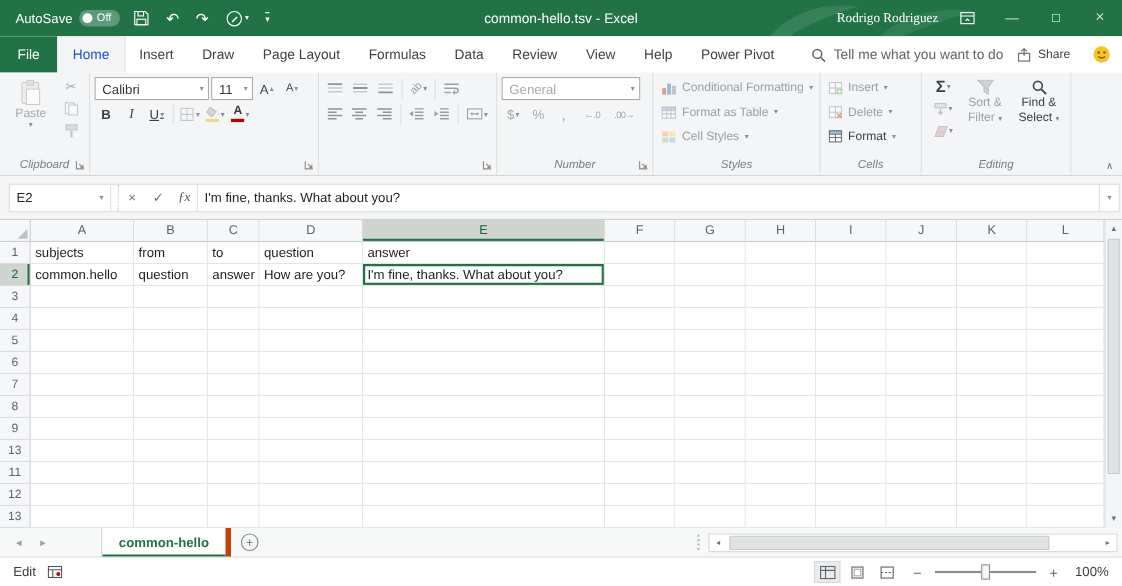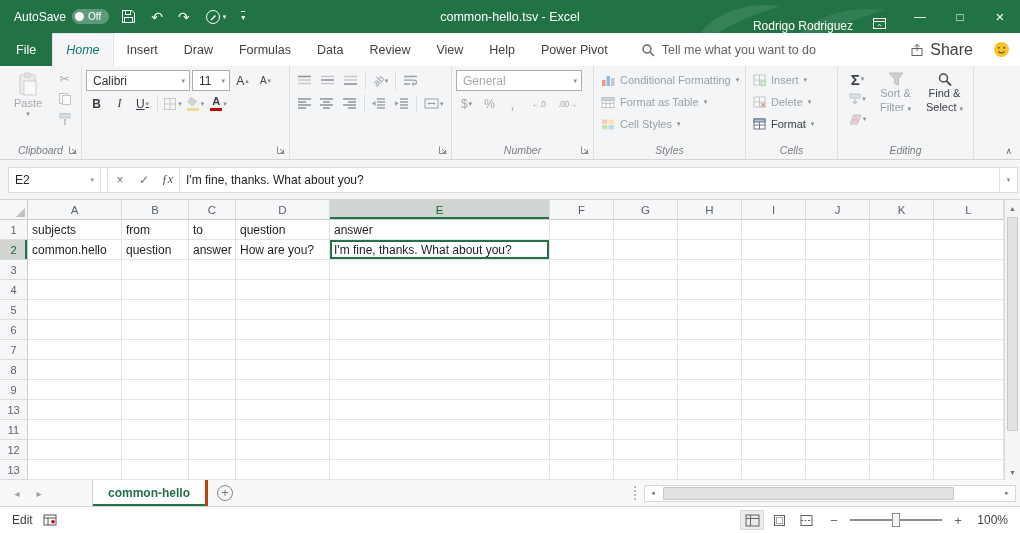--- a/index.html
+++ b/index.html
@@ -13,33 +13,33 @@
   .tb-art { position:absolute; right:130px; top:0; pointer-events:none; }
   .tb-left { display:flex; align-items:center; gap:9px; padding-left:14px; z-index:2; }
   .autosave { display:flex; align-items:center; gap:6px; font-size:12px; }
   .as-pill { display:flex; align-items:center; gap:4px; background:rgba(255,255,255,.28); border-radius:9px; padding:2px 8px 2px 3px; font-size:10px; }
   .as-knob { width:9px; height:9px; background:#fff; border-radius:50%; }
   .tb-ico { display:flex; align-items:center; gap:2px; color:#fff; padding:2px 3px; font-size:14px; line-height:1; }
   .tb-ico .glyphchar { font-size:14px; }
   .tb-caret { font-size:7px; }
   .qat-caret { font-size:8px; border-top:1px solid #fff; padding-top:2px; }
   .tb-title { position:absolute; left:0; right:0; text-align:center; font-size:12.5px; z-index:1; }
-  .tb-right { margin-left:auto; display:flex; align-items:flex-end; z-index:2; }
+  .tb-right { margin-left:auto; display:flex; align-items:center; z-index:2;font-family:Liberation Serif, serif; }
   .tb-user { font-size:12px; margin-right:16px; }
   .winbtn { width:40px; height:33px; display:flex; align-items:center; justify-content:center; color:#fff; font-size:12px; }
 
   
   .tabrow { position:absolute; top:33px; left:0; right:0; height:33px; background:#fff; display:flex; align-items:stretch; }
   .rtabs { display:flex; align-items:stretch; }
   .rtab { padding:0 13px; display:flex; align-items:center; font-size:12.5px; color:#3f4245; white-space:nowrap; }
   .rtab.file { background:#217346; color:#fff; padding:0 16px; }
-  .rtab.active { background:#f4f5f6; color:#0f766e; border:1px solid #e2e4e5; border-bottom:none;font-style:italic; }
+  .rtab.active { background:#f4f5f6; color:#1d4ed8; border:1px solid #e2e4e5; border-bottom:none; }
   .tellme { display:flex; align-items:center; gap:7px; margin-left:20px; color:#5f6368; font-size:12.5px; white-space:nowrap; }
   .tabrow-right { margin-left:auto; display:flex; align-items:center; gap:20px; padding-right:10px; }
-  .share { display:flex; align-items:center; gap:6px; color:#3f4245; font-size:16px; }
+  .share { display:flex; align-items:center; gap:6px; color:#3f4245; font-size:11px; }
   .smiley { display:flex; align-items:center; }
 
   
   .ribbon { position:absolute; top:66px; left:0; right:0; height:94px; background:#f4f5f6; border-bottom:1px solid #d3d5d7; display:flex; }
   .rgroup { position:relative; display:flex; flex-direction:column; border-right:1px solid #dcdee0; padding:3px 4px 0 4px; }
   .rg-content { flex:1; }
   .rg-label { height:18px; display:flex; align-items:center; justify-content:center; color:#7a7d80; font-size:10.5px;font-style:italic; }
   .launcher { position:absolute; right:3px; bottom:4px; width:11px; height:11px; display:flex; align-items:center; justify-content:center; }
   .rrow { display:flex; align-items:center; height:23px; gap:2px; }
   .rsm { width:21px; height:21px; display:flex; align-items:center; justify-content:center; gap:1px; font-size:12px; color:#3b3e41; }
@@ -94,21 +94,21 @@
   .vscroll { position:absolute; top:0; right:0; width:16px; height:280px; background:#f4f5f6; border-left:1px solid #dadcde; display:flex; flex-direction:column; }
   .vs-btn { height:16px; display:flex; align-items:center; justify-content:center; color:#6f7275; font-size:7px; }
   .vs-thumb { margin:1px 2px; height:214px; background:#e0e2e3; border:1px solid #c6c8ca; border-radius:1px; }
   .vs-bottom { margin-top:auto; }
 
   
   .sheetbar { position:absolute; top:480px; left:0; right:0; height:27px; background:#f7f8f8; border-bottom:1px solid #d3d5d7; display:flex; align-items:stretch; }
   .snav { width:22px; display:flex; align-items:center; justify-content:center; color:#9a9da0; font-size:10px; }
   .snav:first-child { margin-left:6px; }
   .sheettabs { display:flex; align-items:stretch; margin-left:42px; }
-  .sheettab { display:flex; align-items:center; padding:0 15px; background:#fff; border-left:1px solid #cfd1d3; border-right:3px solid #c2410c; font-size:12px; color:#444; }
+  .sheettab { display:flex; align-items:center; padding:0 15px; background:#fff; border-left:1px solid #cfd1d3; border-right:5px solid #c2410c; font-size:12px; color:#444; }
   .sheettab.active { color:#217346; font-weight:bold; box-shadow:inset 0 -2px 0 #217346; }
   .addsheet { width:34px; display:flex; align-items:center; justify-content:center; }
   .addsheet-plus { width:16px; height:16px; border:1px solid #87898c; border-radius:50%; color:#6f7275; font-size:12px; line-height:14px; text-align:center; }
   .tab-splitter { width:8px; margin:6px 2px; border-left:2px dotted #b5b7b9; margin-left:auto; }
   .hscroll { display:flex; align-items:center; width:372px; height:17px; align-self:center; margin-right:4px; background:#fff; border:1px solid #d6d8da; }
   .hs-btn { width:16px; height:100%; display:flex; align-items:center; justify-content:center; color:#6f7275; font-size:7px; }
   .hs-track { flex:1; height:100%; position:relative; }
   .hs-thumb { position:absolute; left:2px; top:1px; height:13px; width:86%; background:#e0e2e3; border:1px solid #c6c8ca; border-radius:1px; }
 
   
@@ -189,20 +189,21 @@
         </button>
     </div>
   </header>
 
   <nav class="tabrow">
     <div class="rtabs" id="ribbonTabs">
         <div class="rtab file">File</div>
         <div class="rtab active">Home</div>
         <div class="rtab">Insert</div>
         <div class="rtab">Draw</div>
+        <div class="rtab">Page Layout</div>
         <div class="rtab">Formulas</div>
         <div class="rtab">Data</div>
         <div class="rtab">Review</div>
         <div class="rtab">View</div>
         <div class="rtab">Help</div>
         <div class="rtab">Power Pivot</div>
       </div>
     <div class="tellme">
       <svg width="14" height="14" viewBox="0 0 14 14">
           <circle cx="6" cy="6" r="4" fill="none" stroke="#5f6368" stroke-width="1.4"></circle>

